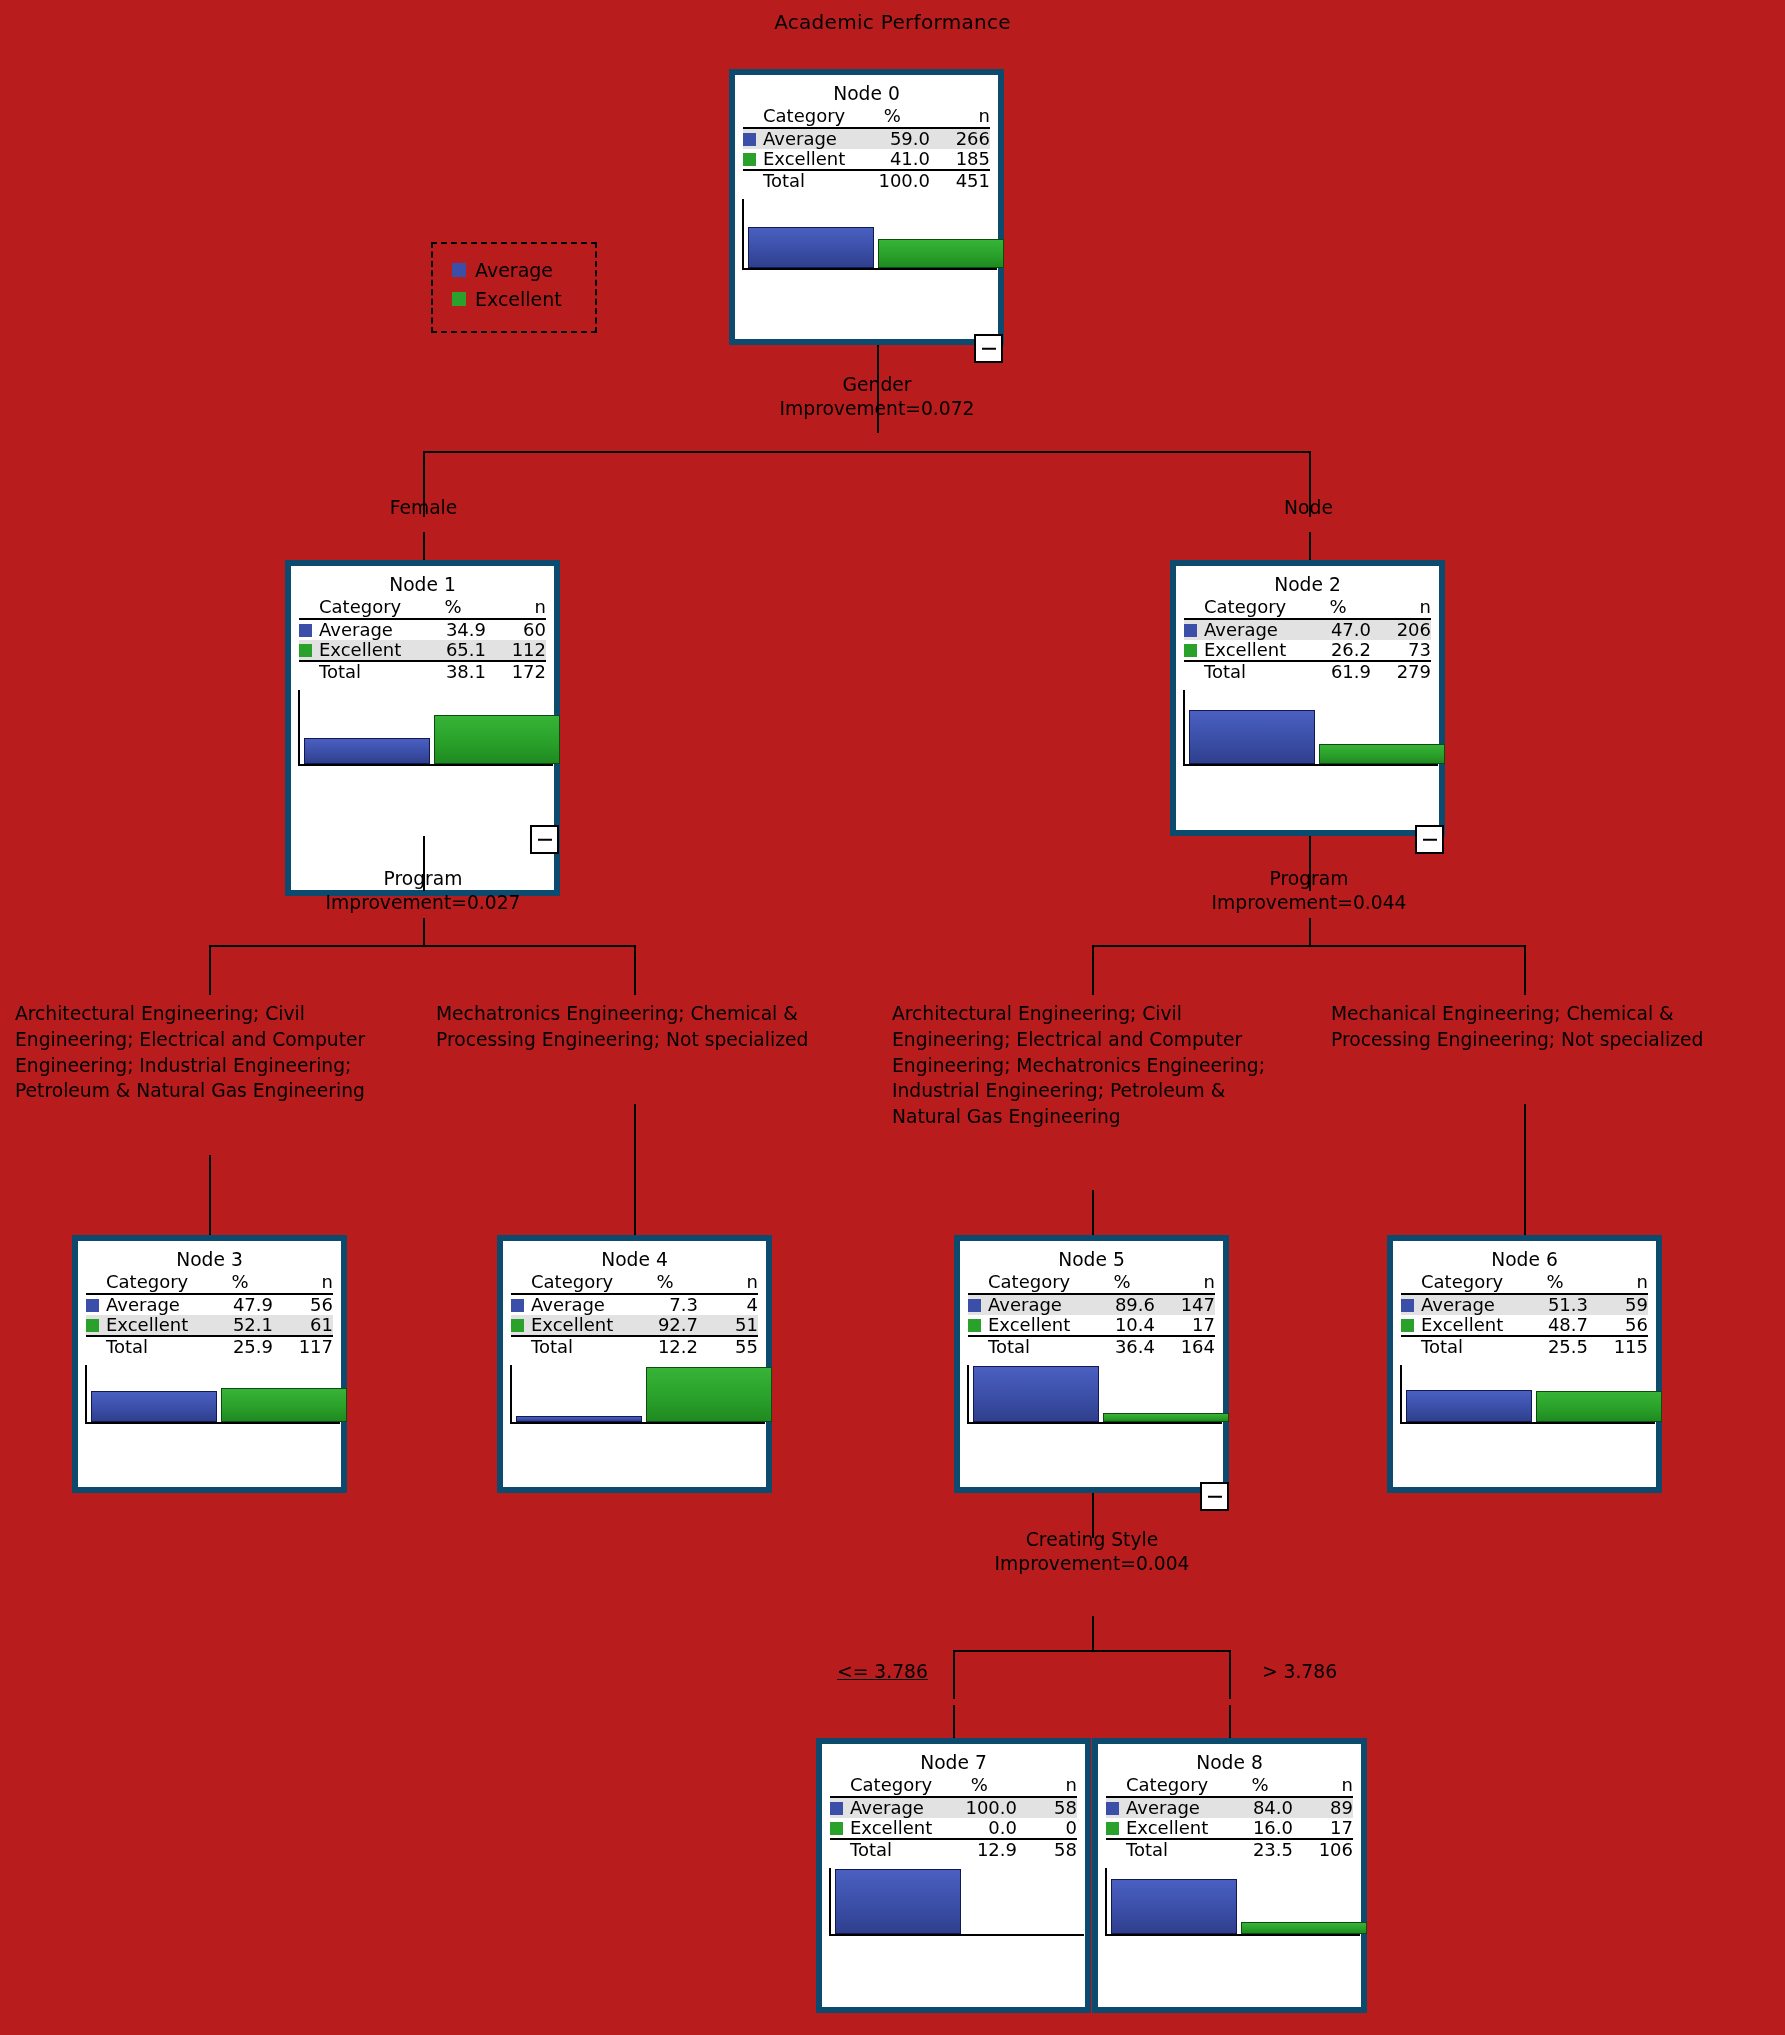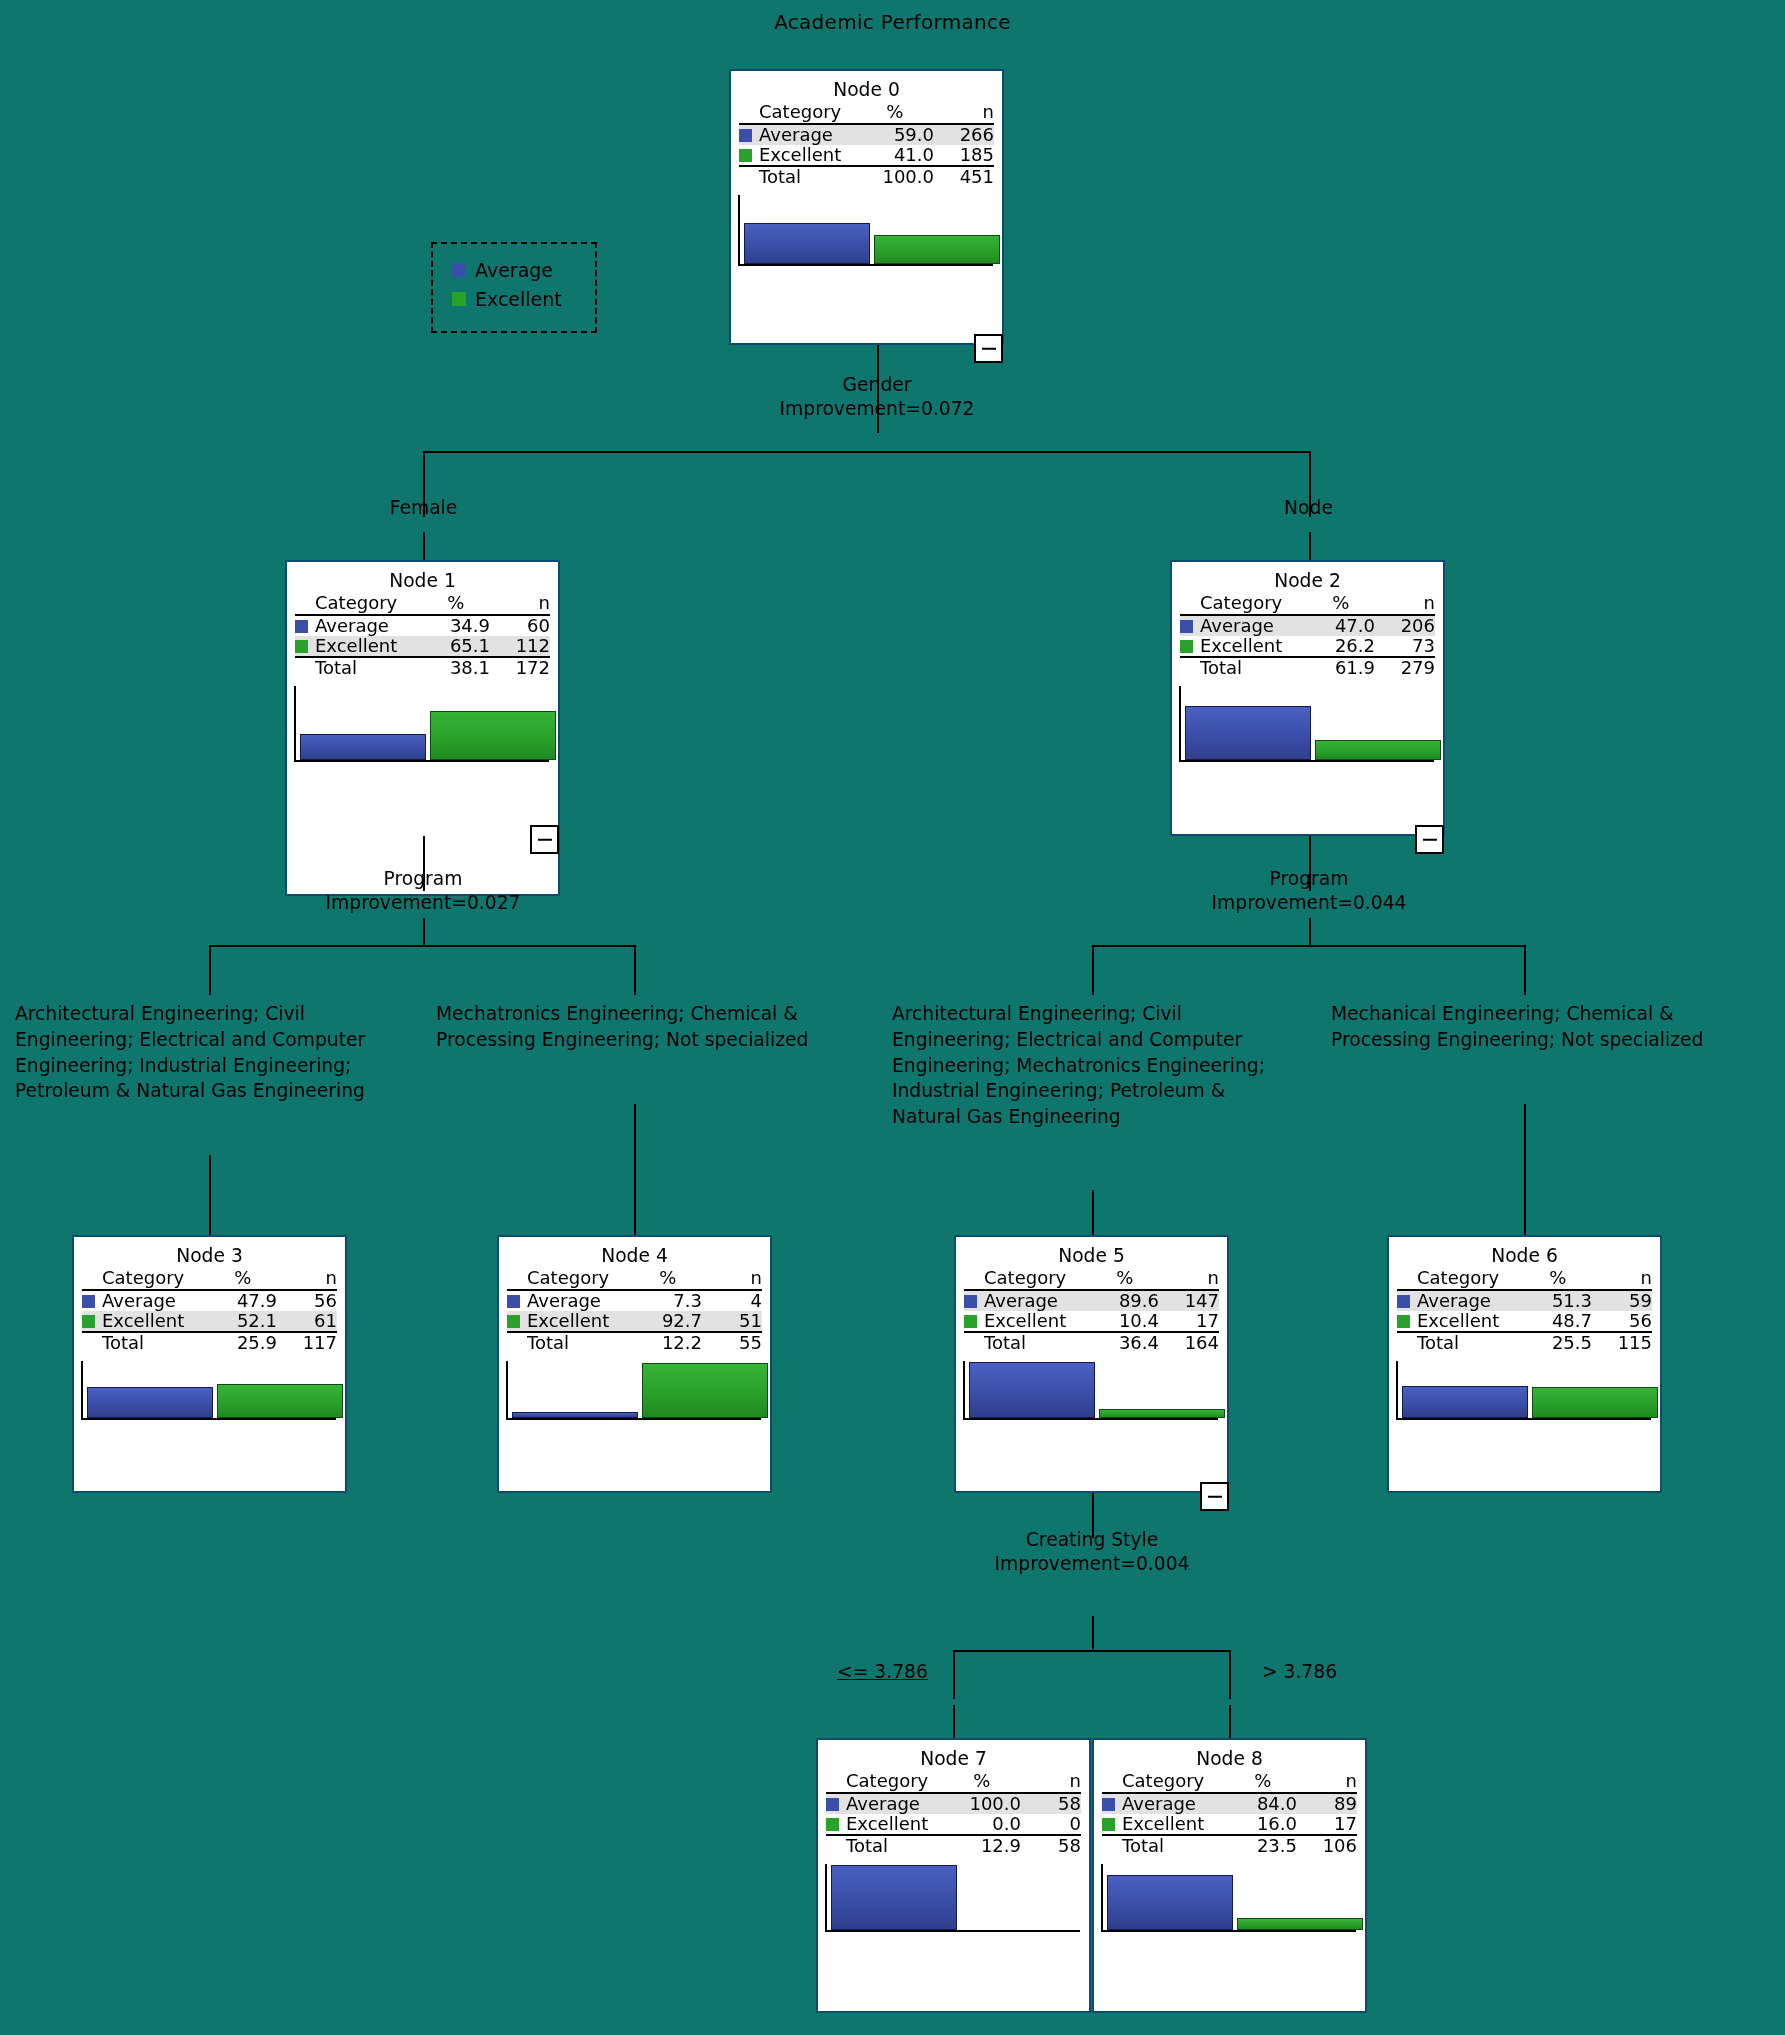--- a/index.html
+++ b/index.html
@@ -5,21 +5,21 @@
   html,body{margin:0;padding:0;background:#ffffff;}
   body{
     font-family:"DejaVu Sans", sans-serif;
     color:#000;
     -webkit-font-smoothing:none;
   }
   #canvas{
     position:relative;
     width:1785px;
     height:2035px;
-    background:#0f766e;
+    background:#b91c1c;
     overflow:hidden;
   }
   
   .abs{position:absolute;}
 
   
   #chart-title{
     left:0; top:10px; width:1785px;
     text-align:center;
     font-size:20px;
@@ -45,21 +45,21 @@
     margin-right:9px;
     display:inline-block;
     flex:0 0 auto;
   }
   .sw-average{background:#3b4fa8;}
   .sw-excellent{background:#2aa12a;}
 
   
   .node{
     position:absolute;
-    border:2px solid #0c4a6e;
+    border:6px solid #0c4a6e;
     background:#fff;
     box-sizing:border-box;
     padding:5px 8px 0 8px;
   }
   .node-title{
     text-align:center;
     font-size:18.7px;
     margin-top:3px;
     margin-bottom:2px;
     white-space:nowrap;

